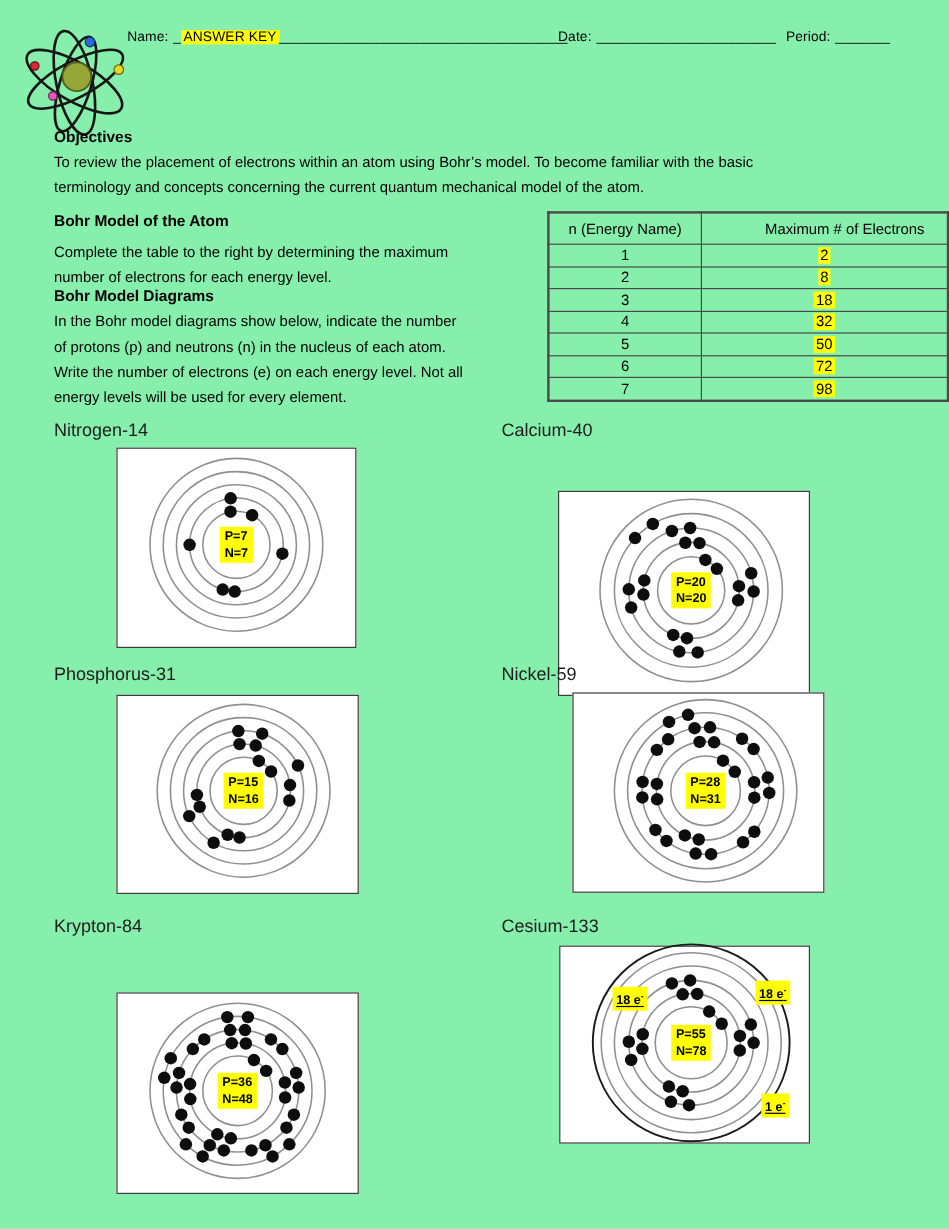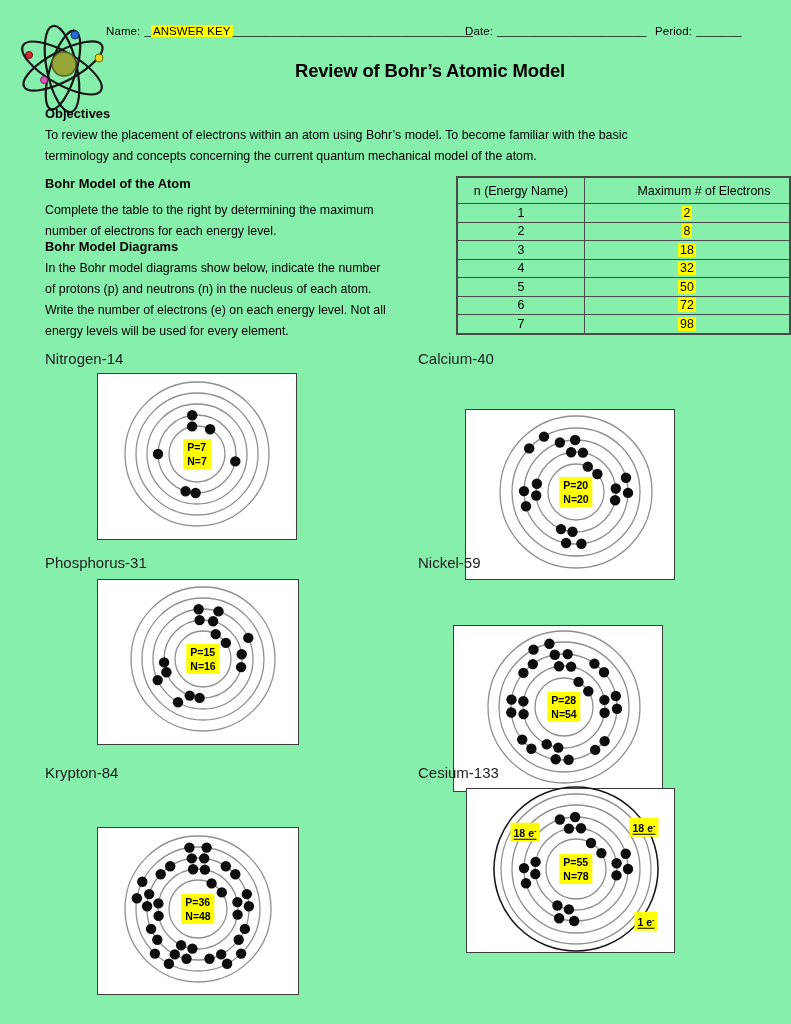--- a/index.html
+++ b/index.html
@@ -83,21 +83,20 @@
   <div class="fieldline" id="name-field">
     <span class="lbl">Name:</span><span>_</span><span class="hl">ANSWER KEY</span><span>_____________________________________</span>
   </div>
   <div class="fieldline" id="date-field">
     <span class="lbl">Date:</span><span>_______________________</span>
   </div>
   <div class="fieldline" id="period-field">
     <span class="lbl">Period:</span><span>_______</span>
   </div>
 
-  <div class="page-title">Review of Bohr’s Atomic Model</div>
 
   <div class="sec-h" id="objectives-h">Objectives</div>
   <div class="sec-b" id="objectives-b">To review the placement of electrons within an atom using Bohr’s model.  To become familiar with the basic
 terminology and concepts concerning the current quantum mechanical model of the atom.</div>
 
   <div class="sec-h" id="bohrmodel-h">Bohr Model of the Atom</div>
   <div class="sec-b" id="bohrmodel-b">Complete the table to the right by determining the maximum
 number of electrons for each energy level.</div>
 
   <div class="sec-h" id="diagrams-h">Bohr Model Diagrams</div>
@@ -224,21 +223,21 @@
           <circle cx="150.3" cy="57.9" r="5.2" fill="#0d0d0d"></circle>
           <circle cx="59.7" cy="100.1" r="5.2" fill="#0d0d0d"></circle>
           <circle cx="80.0" cy="122.3" r="5.2" fill="#0d0d0d"></circle>
         </svg>
         <div class="nucleus-label" style="left: 105px; top: 79px;">
           <div>P=15</div>
           <div>N=16</div>
         </div>
       </div>
       <div class="diagram-label" style="left: 418px; top: 554px;">Nickel-59</div>
-      <div class="diagram-box" style="left: 453px; top: 577px; width: 208px; height: 165px; margin-top: 48px;">
+      <div class="diagram-box" style="left: 477px; top: 577px; width: 208px; height: 165px;">
         <svg width="208" height="165">
           <circle cx="110" cy="81" r="29" fill="none" stroke="#8f8f8f" stroke-width="1.3"></circle>
           <circle cx="110" cy="81" r="41" fill="none" stroke="#8f8f8f" stroke-width="1.3"></circle>
           <circle cx="110" cy="81" r="53" fill="none" stroke="#8f8f8f" stroke-width="1.3"></circle>
           <circle cx="110" cy="81" r="65" fill="none" stroke="#8f8f8f" stroke-width="1.3"></circle>
           <circle cx="110" cy="81" r="76" fill="none" stroke="#8f8f8f" stroke-width="1.3"></circle>
           <circle cx="124.5" cy="55.9" r="5.2" fill="#0d0d0d"></circle>
           <circle cx="134.3" cy="65.2" r="5.2" fill="#0d0d0d"></circle>
           <circle cx="105.0" cy="40.3" r="5.2" fill="#0d0d0d"></circle>
           <circle cx="117.1" cy="40.6" r="5.2" fill="#0d0d0d"></circle>
@@ -262,21 +261,21 @@
           <circle cx="68.2" cy="113.6" r="5.2" fill="#0d0d0d"></circle>
           <circle cx="57.3" cy="86.5" r="5.2" fill="#0d0d0d"></circle>
           <circle cx="57.5" cy="73.6" r="5.2" fill="#0d0d0d"></circle>
           <circle cx="69.4" cy="46.9" r="5.2" fill="#0d0d0d"></circle>
           <circle cx="78.8" cy="38.1" r="5.2" fill="#0d0d0d"></circle>
           <circle cx="79.5" cy="23.6" r="5.2" fill="#0d0d0d"></circle>
           <circle cx="95.4" cy="17.7" r="5.2" fill="#0d0d0d"></circle>
         </svg>
         <div class="nucleus-label" style="left: 110px; top: 81px;">
           <div>P=28</div>
-          <div>N=54</div>
+          <div>N=31</div>
         </div>
       </div>
       <div class="diagram-label" style="left: 45px; top: 764px;">Krypton-84</div>
       <div class="diagram-box" style="left: 97px; top: 789px; width: 200px; height: 166px; margin-top: 38px;">
         <svg width="200" height="166">
           <circle cx="100" cy="81" r="29" fill="none" stroke="#8f8f8f" stroke-width="1.3"></circle>
           <circle cx="100" cy="81" r="40" fill="none" stroke="#8f8f8f" stroke-width="1.3"></circle>
           <circle cx="100" cy="81" r="51" fill="none" stroke="#8f8f8f" stroke-width="1.3"></circle>
           <circle cx="100" cy="81" r="62" fill="none" stroke="#8f8f8f" stroke-width="1.3"></circle>
           <circle cx="100" cy="81" r="73" fill="none" stroke="#8f8f8f" stroke-width="1.3"></circle>

